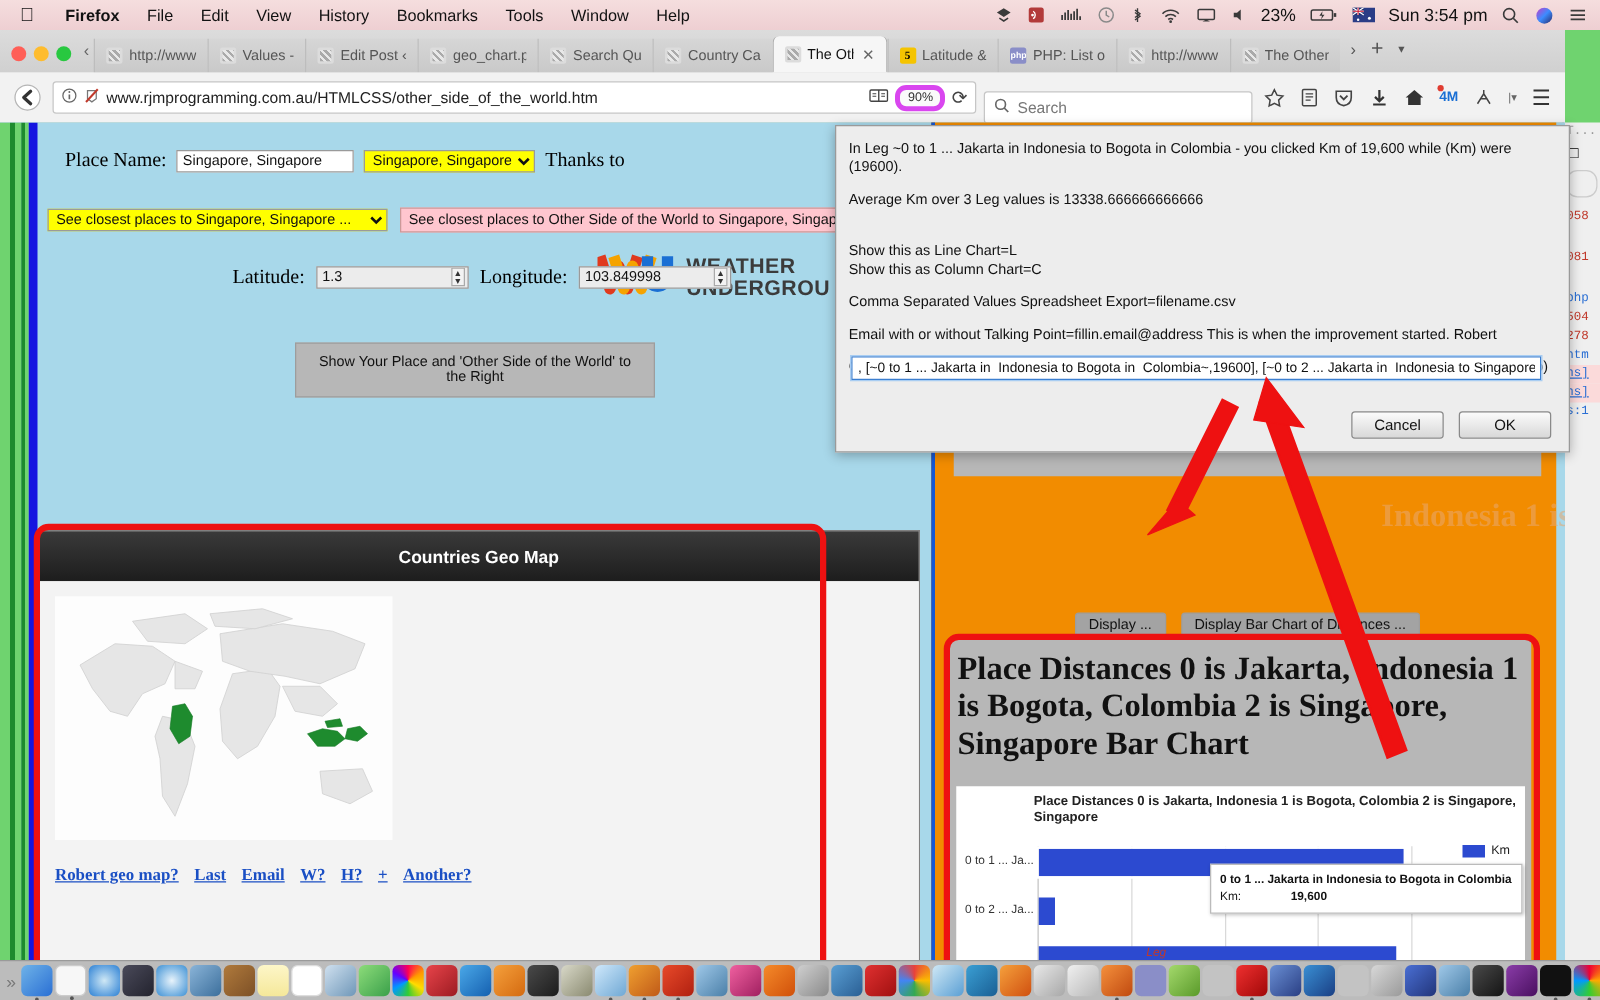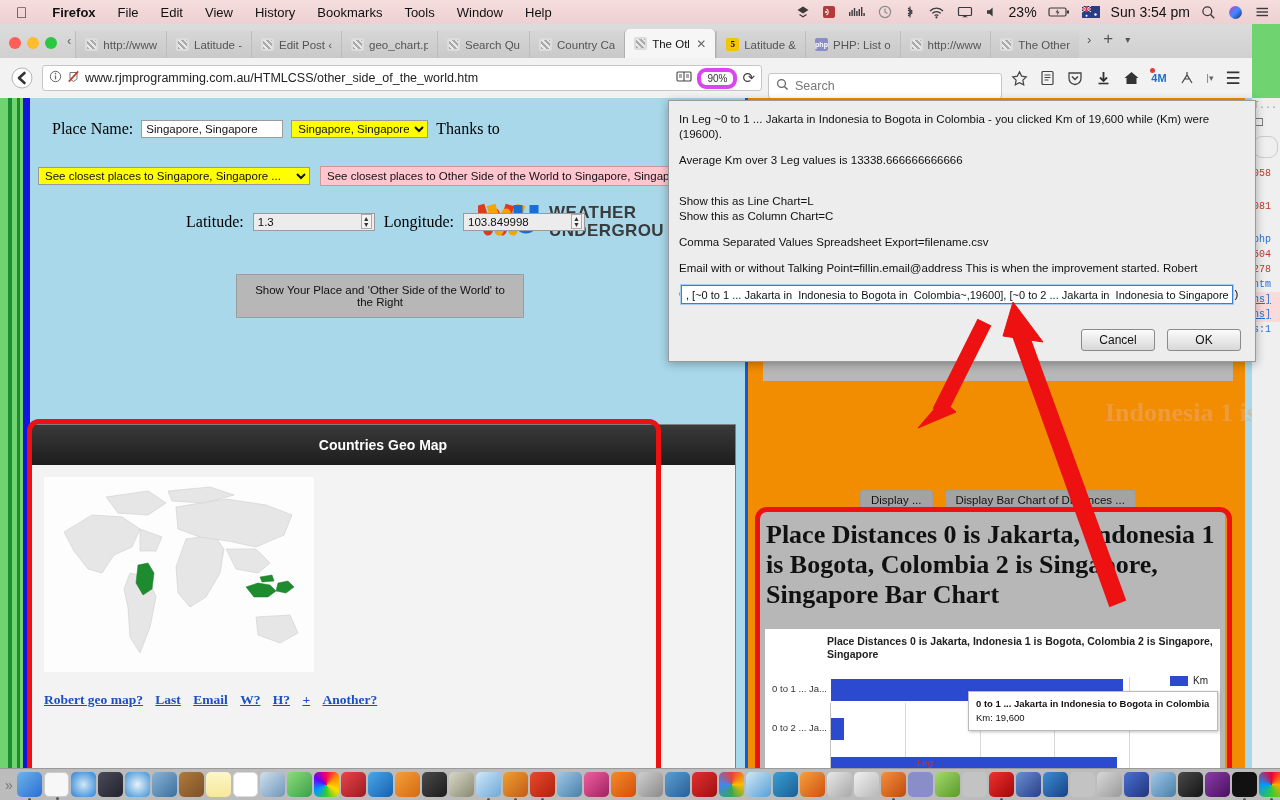--- a/index.html
+++ b/index.html
@@ -52,21 +52,21 @@
   #navbar { position:absolute; left:0; top:34px; width:1252px; height:40px;
     background:#f2f2f2; display:flex; align-items:center; gap:6px; padding:0 8px; }
   .navbtn { width:28px; height:28px; border-radius:50%; display:flex;
     align-items:center; justify-content:center; color:#333; }
   #urlbar { flex:1; height:26px; background:#fff; border:1px solid #c6c6c6;
     border-radius:3px; display:flex; align-items:center; gap:5px; padding:0 6px;
     font-size:12.5px; color:#222; min-width:0; }
   #urlbar .urltext{ overflow:hidden; white-space:nowrap; flex:1;}
   .zoombadge { border:4px solid #d946ef; border-radius:9px; font-size:10px;
     padding:1px 6px; background:#fafafa; color:#333; }
-  #searchbar { width:234px; height:26px; background:#fff; border:1px solid #c6c6c6;
+  #searchbar { width:215px; height:26px; background:#fff; border:1px solid #c6c6c6;
     border-radius:3px; display:flex; align-items:center; gap:6px; padding:0 7px;
     font-size:12.5px; color:#777;margin-top:16px; }
   .tbicon { width:22px; height:24px; display:flex; align-items:center;
     justify-content:center; color:#333; position:relative;}
   .m4 { color:#1a6fd4; font-size:11px; font-weight:bold; }
   .reddot{ position:absolute; top:2px; left:2px; width:5px;height:5px;
     border-radius:50%; background:#e03c31;}
 
   
   #page { position:absolute; left:0; top:98px; width:1252px; height:672px;
@@ -134,21 +134,21 @@
   .barlbl { position:absolute; left:-62px; font-size:9.5px; color:#333; width:58px;
     text-align:right; }
   #xaxislabel { position:absolute; left:160px; top:128px; font-size:9.5px;
     font-style:italic; color:#c0392b; transform:translateX(-50%);}
   #legend { position:absolute; left:405px; top:46px; display:flex;
     align-items:center; gap:5px; font-size:10px; color:#222;}
   #legend .sw { width:18px; height:10px; background:#2c4ad0; }
   #tooltip { position:absolute; left:203px; top:62px; width:250px;
     background:#fff; border:1px solid #bbb; box-shadow:1px 1px 3px rgba(0,0,0,.25);
     padding:5px 7px; font-size:9.5px; color:#111; line-height:14px;}
-  #tooltip b{ font-weight:normal; }
+  #tooltip b{ font-weight:bold;margin-left:37px; }
   #redbox-right { position:absolute; left:755px; top:409px; width:477px; height:335px;
     border:5px solid #ee1111; border-radius:12px; pointer-events:none; }
 
   
   .ghost { position:absolute; font-family:"Liberation Serif",serif;
     font-weight:bold; font-size:26px; color:#e8a870; opacity:.55; }
 
   
   #dialog { position:absolute; left:668px; top:100px; width:588px; height:262px;
     background:#ededed; border:1px solid #9a9a9a; box-shadow:0 2px 9px rgba(0,0,0,.3); }
@@ -316,21 +316,21 @@
         <span class="winbtn wb-g"></span>
       </div>
       <div class="tabscroll">‹</div>
 
       <div class="tab">
           <span class="favi ff"></span>
           <span class="tl">http://www</span>
         </div>
       <div class="tab">
           <span class="favi ff"></span>
-          <span class="tl">Latitude -</span>
+          <span class="tl">Values -</span>
         </div>
       <div class="tab">
           <span class="favi ff"></span>
           <span class="tl">Edit Post ‹</span>
         </div>
       <div class="tab">
           <span class="favi ff"></span>
           <span class="tl">geo_chart.p</span>
         </div>
       <div class="tab">

